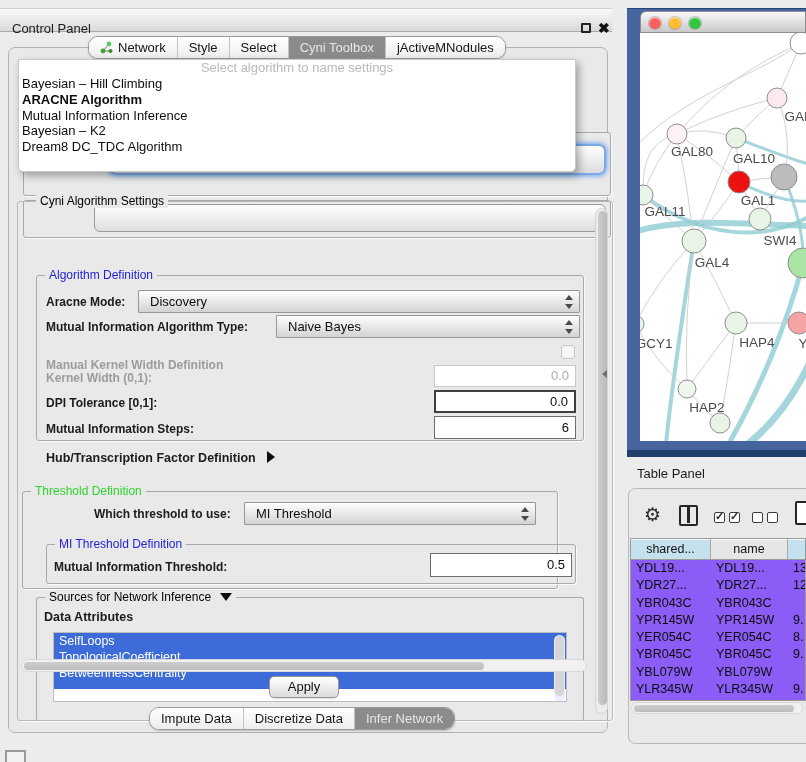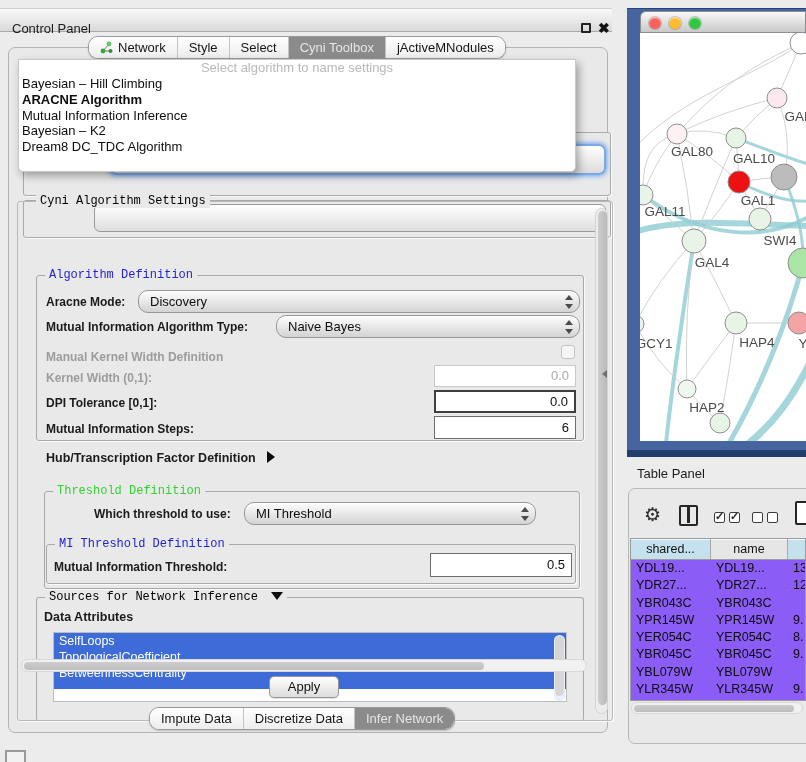--- a/index.html
+++ b/index.html
@@ -40,28 +40,28 @@
   #algo-popup { left:18px; top:59px; width:558px; height:113px; background:#ffffff;
     border:1px solid #c8c8c8; border-radius:0 0 5px 5px; box-shadow:3px 4px 9px rgba(0,0,0,.33); z-index:30; }
   #algo-popup-header { text-align:center; color:#b9b9b9; font-size:13px; line-height:16px; }
   .popup-item { font-size:13px; line-height:15.8px; color:#0d0d0d; padding-left:3px; white-space:nowrap; }
   .popup-item.bold { font-weight:bold; }
 
   
   .groupbox { position:absolute; border:1px solid #a9a9a9; border-radius:3px;
     box-shadow:1px 1px 0 rgba(255,255,255,.8); }
   .legend { position:absolute; top:-8px; left:8px; background:#e9e9e9; padding:0 4px;
-    font-size:12px; white-space:nowrap;font-family:Liberation Mono, monospace; }
+    font-size:12px; white-space:nowrap; }
   .legend.blue { color:#2323d6; }
   .legend.green { color:#2fd42f; }
 
   .blabel { position:absolute; font-size:12px; font-weight:bold; color:#1b1b1b; white-space:nowrap; }
   .blabel.disabled { color:#9c9c9c; }
 
-  .combo { position:absolute; height:23px; border:1px solid #979797; border-radius:10px;
+  .combo { position:absolute; height:23px; border:1px solid #979797; border-radius:1px;
     background:linear-gradient(#fefefe,#e6e6e6 55%,#d3d3d3); box-shadow:inset 0 1px 0 #fff;
     font-size:13px; line-height:21px; padding-left:11px; color:#0e0e0e; }
   .combo .arrows { position:absolute; right:7px; top:4px; width:8px; height:14px; }
   .combo .arrows::before { content:""; position:absolute; top:0; left:1px;
     border-left:4px solid transparent; border-right:4px solid transparent; border-bottom:5px solid #4b4b4b; }
   .combo .arrows::after { content:""; position:absolute; bottom:0; left:1px;
     border-left:4px solid transparent; border-right:4px solid transparent; border-top:5px solid #4b4b4b; }
 
   .tinput { position:absolute; background:#fff; font-size:13px; text-align:right;
     padding-right:6px; color:#0d0d0d; }
@@ -166,35 +166,35 @@
       <div class="blabel" style="left:28px;top:93px;">Aracne Mode:</div>
       <div class="combo" style="left:120px;top:88px;width:442px;">
         <span>Discovery</span>
         <span class="arrows"></span>
       </div>
       <div class="blabel" style="left:28px;top:118px;">Mutual Information Algorithm Type:</div>
       <div class="combo" style="left:258px;top:113px;width:304px;">
         <span>Naive Bayes</span>
         <span class="arrows"></span>
       </div>
-      <div class="blabel disabled" style="left:28px;top:148px;">Manual Kernel Width Definition</div>
+      <div class="blabel disabled" style="left:28px;top:156px;">Manual Kernel Width Definition</div>
       <div id="mkw-checkbox" style="position:absolute;left:543px;top:143px;"></div>
       <div class="blabel disabled" style="left:28px;top:169px;">Kernel Width (0,1):</div>
       <div class="tinput disabled" style="left:416px;top:163px;width:142px;height:22px;line-height:20px;">0.0</div>
       <div class="blabel" style="left:28px;top:194px;">DPI Tolerance [0,1]:</div>
       <div class="tinput focusy" style="left:416px;top:188px;width:142px;height:23px;line-height:19px;">0.0</div>
       <div class="blabel" style="left:28px;top:220px;">Mutual Information Steps:</div>
       <div class="tinput plain" style="left:416px;top:214px;width:142px;height:23px;line-height:21px;">6</div>
 
       <div class="blabel" style="left:28px;top:248px;font-size:12.5px;">
         <span>Hub/Transcription Factor Definition</span>
         <span class="tri-right" style="margin-left:8px;position:relative;top:1px;"></span>
       </div>
 
-      <div class="groupbox" style="left:26px;top:289px;width:536px;height:98px;">
+      <div class="groupbox" style="left:4px;top:289px;width:536px;height:98px;">
         <span class="legend green">Threshold Definition</span>
       </div>
       <div class="blabel" style="left:76px;top:305px;">Which threshold to use:</div>
       <div class="combo" style="left:226px;top:300px;width:292px;">
         <span>MI Threshold</span>
         <span class="arrows"></span>
       </div>
       <div class="groupbox" style="left:28px;top:342px;width:530px;height:40px;">
         <span class="legend blue">MI Threshold Definition</span>
       </div>

